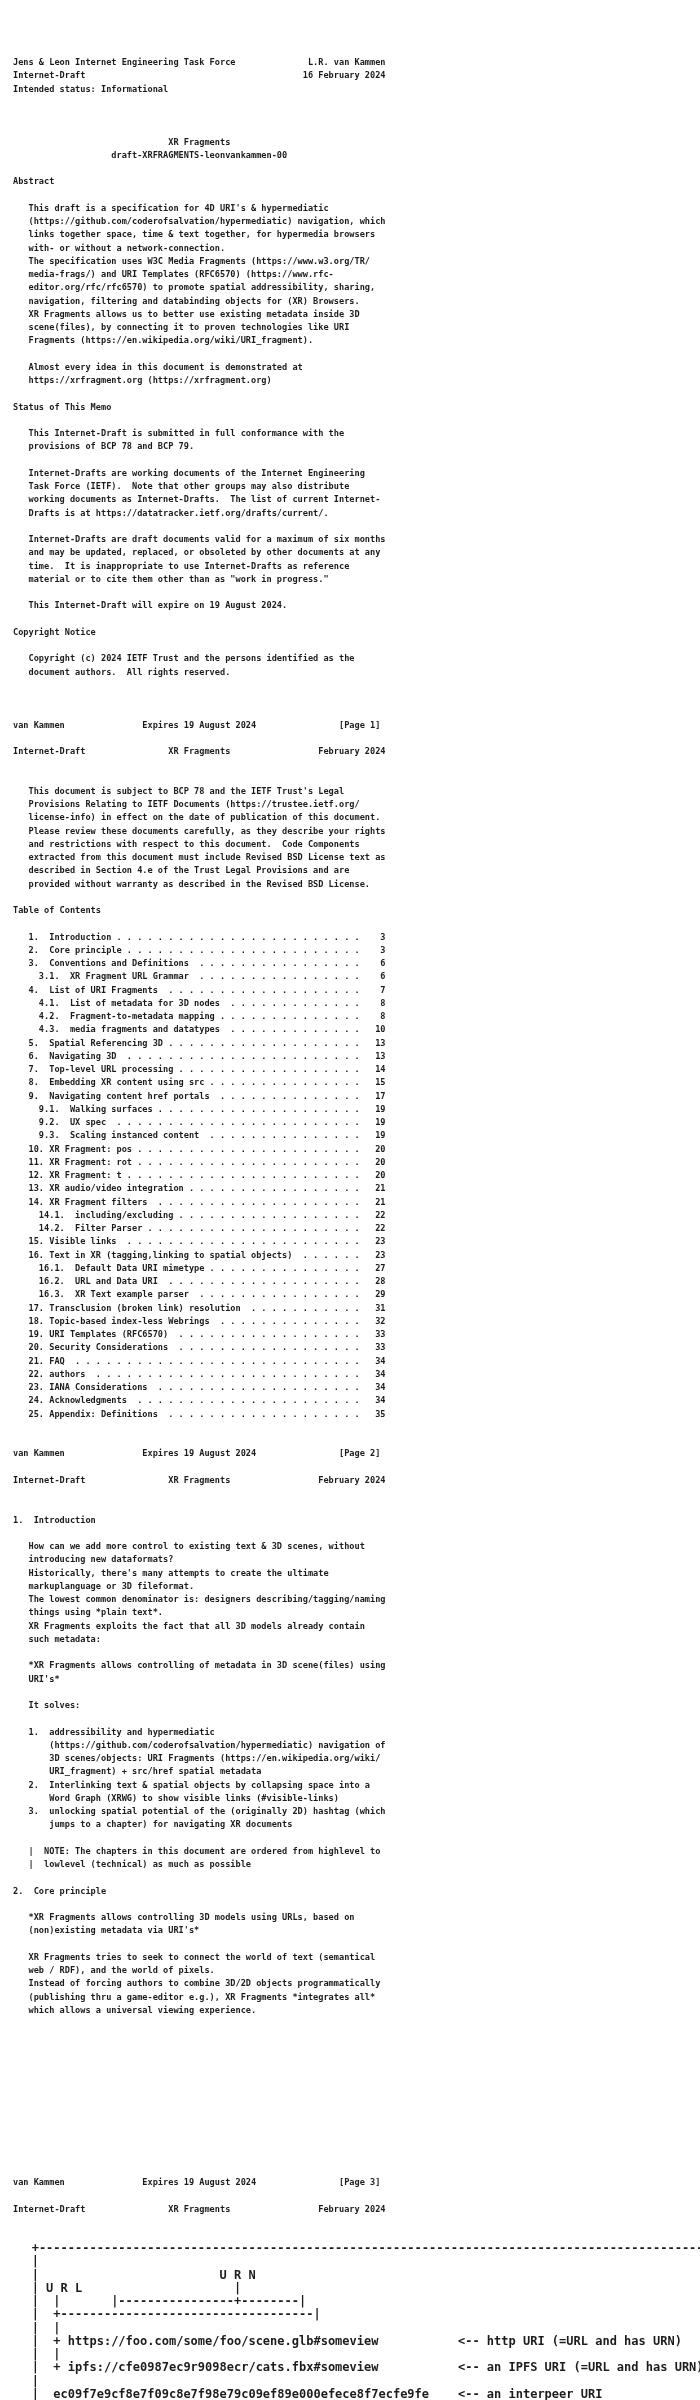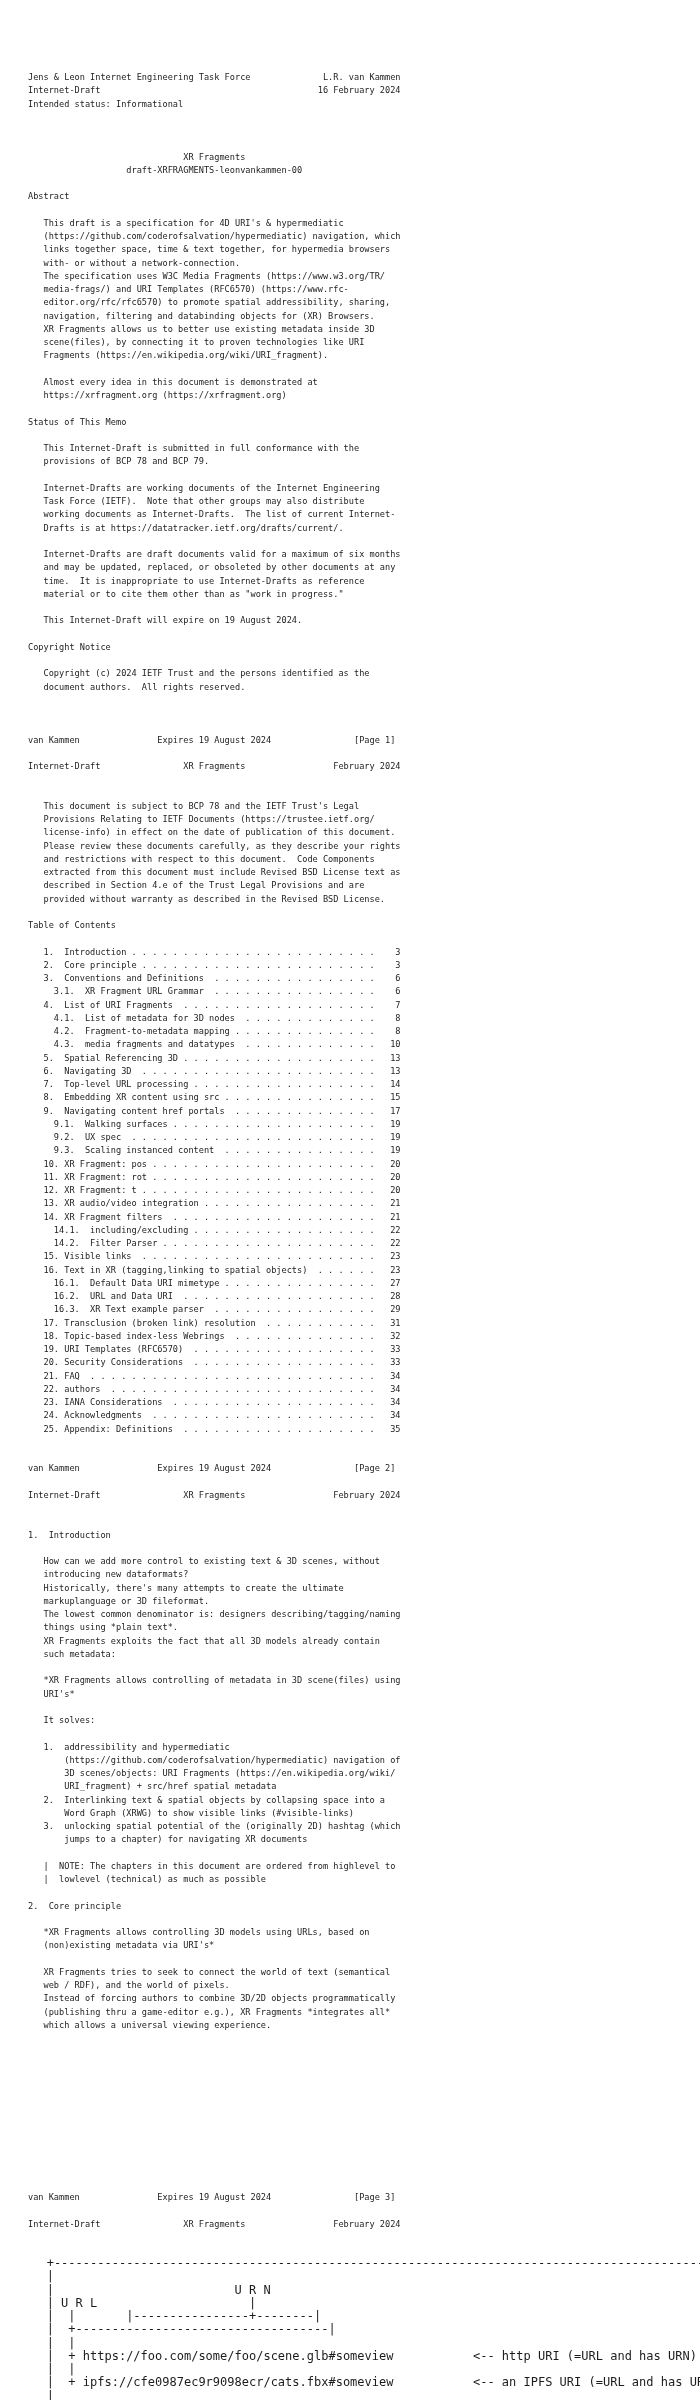--- a/index.html
+++ b/index.html
@@ -8,26 +8,26 @@
     background: #ffffff;
     font-family: "DejaVu Sans Mono", "Liberation Mono", monospace;
   }
   .screen {
     position: relative;
     width: 700px; height: 2400px;
     background: #ffffff;
     overflow: hidden;
   }
   pre {
-    margin: 15px;
+    margin: 0;
     position: absolute;
     white-space: pre;
     color: #1c1c1c;
     font-family: "DejaVu Sans Mono", "Liberation Mono", monospace;
-    font-weight: 400;
+    font-weight: 700;
   }
   #main-text {
     left: 13px;
     top: 56px;
     font-size: 8.6px;
     line-height: 13.25px;
   }
   #ascii-diagram {
     left: 10px;
     top: 2242px;

